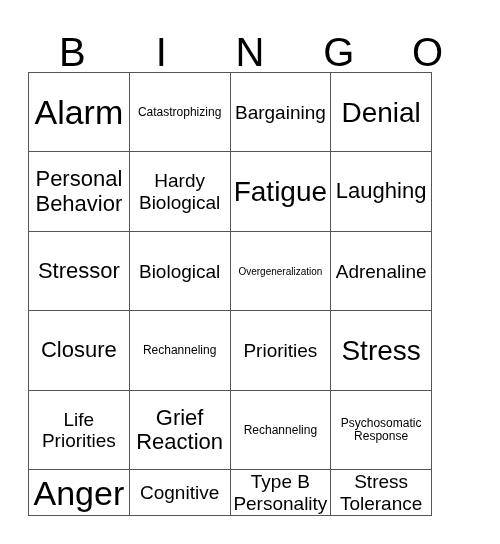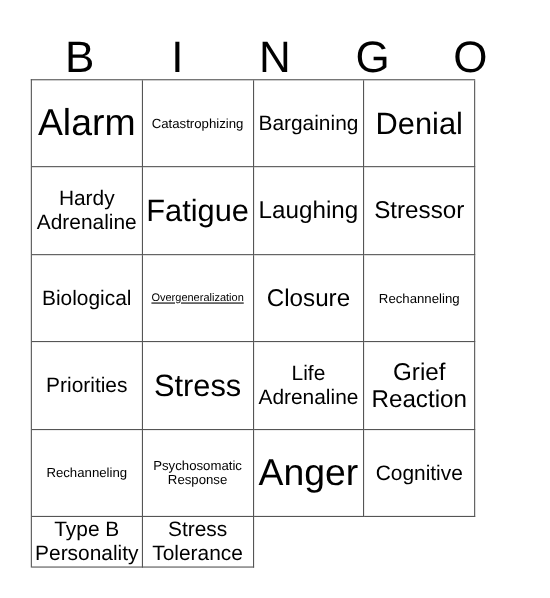--- a/index.html
+++ b/index.html
@@ -68,21 +68,21 @@
     width: 100%;
     line-height: 1.12;
     white-space: pre-line;
   }
   
   .fs-xxl .cell-text { font-size: 34px; }
   .fs-xl  .cell-text { font-size: 28px; }
   .fs-lg  .cell-text { font-size: 22px; }
   .fs-md  .cell-text { font-size: 19px; }
   .fs-xs  .cell-text { font-size: 12px; }
-  .fs-xxs .cell-text { font-size: 10px; text-decoration: underline; }
+  .fs-xxs .cell-text { font-size: 10px; }
 </style>
 </head>
 <body>
 
 <div id="card">
 
   <div id="header-row">
     <div class="header-cell">B</div>
     <div class="header-cell">I</div>
     <div class="header-cell">N</div>
@@ -97,57 +97,64 @@
       </div>
     <div class="cell fs-xs">
         <span class="cell-text">Catastrophizing</span>
       </div>
     <div class="cell fs-md">
         <span class="cell-text">Bargaining</span>
       </div>
     <div class="cell fs-xl">
         <span class="cell-text">Denial</span>
       </div>
+    <div class="cell fs-lg">
+        <span class="cell-text">Personal
+Behavior</span>
+      </div>
 
     <div class="cell fs-md">
         <span class="cell-text">Hardy
-Adrenaline</span>
+Biological</span>
       </div>
     <div class="cell fs-xl">
         <span class="cell-text">Fatigue</span>
       </div>
     <div class="cell fs-lg">
         <span class="cell-text">Laughing</span>
       </div>
     <div class="cell fs-lg">
         <span class="cell-text">Stressor</span>
       </div>
     <div class="cell fs-md">
         <span class="cell-text">Biological</span>
       </div>
 
     <div class="cell fs-xxs">
         <span class="cell-text">Overgeneralization</span>
       </div>
+    <div class="cell fs-md">
+        <span class="cell-text">Adrenaline</span>
+      </div>
     <div class="cell fs-lg">
         <span class="cell-text">Closure</span>
       </div>
     <div class="cell fs-xs">
         <span class="cell-text">Rechanneling</span>
       </div>
 
     <div class="cell fs-md">
         <span class="cell-text">Priorities</span>
       </div>
     <div class="cell fs-xl">
         <span class="cell-text">Stress</span>
       </div>
     <div class="cell fs-md">
         <span class="cell-text">Life
-Adrenaline</span>
+Priorities</span>
       </div>
     <div class="cell fs-lg">
         <span class="cell-text">Grief
 Reaction</span>
       </div>
     <div class="cell fs-xs">
         <span class="cell-text">Rechanneling</span>
       </div>
 
     <div class="cell fs-xs">

